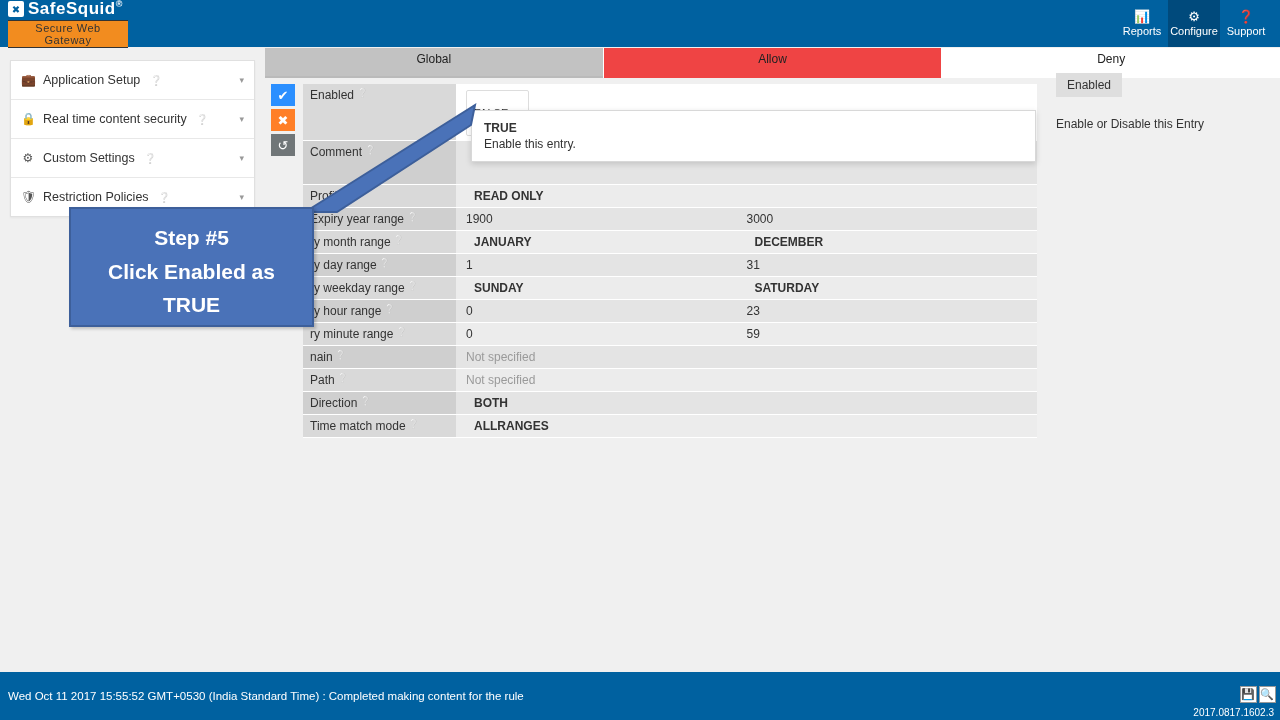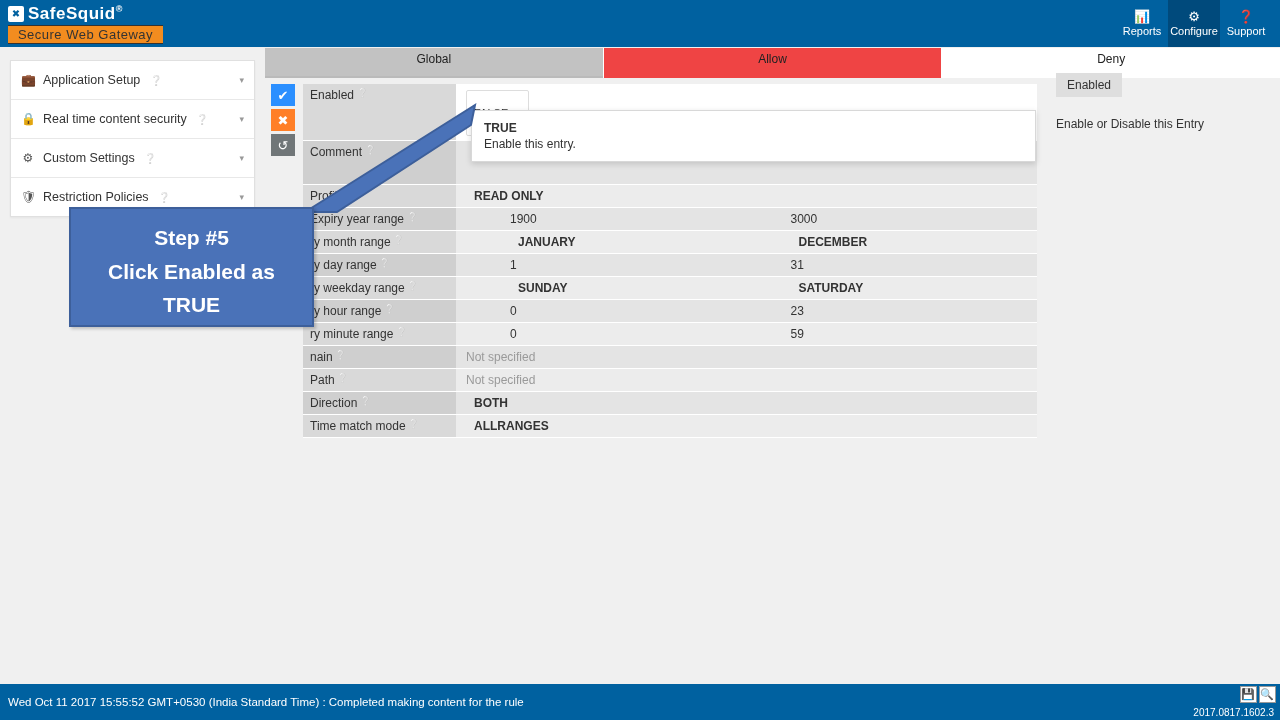--- a/index.html
+++ b/index.html
@@ -5,21 +5,21 @@
     * { margin: 0; padding: 0; box-sizing: border-box; font-family: "Segoe UI", Arial, sans-serif; }
     body { background: #f0f0f0; width: 1280px; height: 720px; overflow: hidden; position: relative; }
 
     
     .header { background: #0061a0; height: 47px; display: flex; align-items: center; justify-content: space-between; padding: 0 8px; }
     .logo-area { display: flex; flex-direction: column; }
     .logo-row { display: flex; align-items: center; gap: 4px; }
     .logo-icon { width: 16px; height: 16px; background: #fff; border-radius: 2px; display:flex; align-items:center; justify-content:center; font-size:10px; color:#0061a0; }
     .logo-text { color: #fff; font-weight: 700; font-size: 17px; letter-spacing: 0.5px; }
     .logo-r { font-size: 9px; vertical-align: super; }
-    .tagline { background: #f28c1f; color: #333; font-size: 13px; padding: 1px 4px; letter-spacing: 0.5px; border:1px solid #333; border-left:0; border-right:0; margin-top:1px; width:155px; text-align:center; }
+    .tagline { background: #f28c1f; color: #333; font-size: 11px; padding: 1px 4px; letter-spacing: 0.5px; border:1px solid #333; border-left:0; border-right:0; margin-top:1px; width:120px; text-align:center; }
 
     .header-nav { display: flex; height: 100%; }
     .header-nav-item { width: 52px; display: flex; flex-direction: column; align-items: center; justify-content: center; color: #fff; font-size: 11px; cursor: pointer; }
     .header-nav-item.active { background: #004a7c; }
     .header-nav-item .hn-icon { font-size: 13px; line-height:1; margin-bottom:2px; }
 
     
     .sidebar { position: absolute; left: 10px; top: 60px; width:245px; background: #fff; border:1px solid #e0e0e0; box-shadow: 0 1px 2px rgba(0,0,0,0.05);}
     .sidebar-item { border-bottom: 1px solid #e8e8e8; padding: 12px 10px; font-size: 12.5px; color: #333; display:flex; align-items:center; gap: 8px; cursor:pointer; position:relative; }
     .sidebar-item:last-child { border-bottom: 0; }
@@ -50,41 +50,41 @@
     .form-lbl { background:#d9d9d9; width:153px; padding:4px 7px; display:flex; align-items:flex-start; gap:3px;}
     .form-lbl .fh { font-size:9px; color:#888; }
     .form-val { flex:1; background:#ececec; padding:4px 10px; display:flex; gap:2px; }
     .form-row.dark .form-lbl { background:#cfcfcf; }
     .form-row.dark .form-val { background:#e4e4e4; }
     .form-row.tall { min-height:44px; }
     .form-row.tall .form-val { align-items:flex-start; }
     .val-bold { font-weight:700; padding-left:8px; }
     .val-grey { color:#9a9a9a; font-style:normal; }
     .split { display:flex; width:100%; }
-    .split > div { flex:1;margin-left:44px; }
+    .split > div { flex:1; }
     .tag-chip { background:#fff; border:1px solid #ddd; border-radius:2px; padding:16px 7px; font-size:11px; display:inline-flex; align-items:center; gap:6px; margin-top:2px;}
     .tag-x { color:#aaa; font-size:11px; cursor:pointer; }
 
     
     .right-panel { position:absolute; left:1056px; right:6px; top:73px; font-size:12px; color:#333; }
     .badge { background:#dedede; padding:5px 11px; display:inline-block; font-size:12px; }
     .right-desc { margin-top:20px; font-size:12px; }
 
     
     .dropdown { position:absolute; left:471px; top:110px; width:565px; background:#fff; border:1px solid #d8d8d8; box-shadow:0 2px 6px rgba(0,0,0,0.15); padding:10px 12px; z-index:5; }
     .dd-title { font-size:12px; font-weight:600; color:#333; }
     .dd-sub { font-size:12px; color:#333; margin-top:2px; }
 
     
     .callout { position:absolute; left:69px; top:207px; width:245px; height:120px; background:#4a72b8; border:2px solid #3d5f9a; color:#fff; text-align:center; font-weight:600; padding:12px 8px; z-index:10; box-shadow:2px 2px 3px rgba(0,0,0,0.2);}
     .callout .ln { font-size:21px; line-height:1.6; }
     svg.arrow { position:absolute; left:265px; top:97px; z-index:9; }
 
     
-    .footer { position:absolute; left:0; right:0; bottom:0; height:36px; background:#0061a0; color:#fff; font-size:11.5px; display:flex; align-items:center; padding:0 8px; }
+    .footer { position:absolute; left:0; right:0; bottom:0; height:48px; background:#0061a0; color:#fff; font-size:11.5px; display:flex; align-items:center; padding:0 8px; }
     .footer-right { position:absolute; right:4px; bottom:2px; display:flex; flex-direction:column; align-items:flex-end; gap:2px;}
     .footer-icons { display:flex; gap:2px; margin-bottom:2px;}
     .fi { width:17px; height:17px; background:#fff; border:1px solid #999; display:flex; align-items:center; justify-content:center; font-size:11px; color:#333; cursor:pointer;}
     .version { background:#0061a0; color:#fff; font-size:10px; padding:0 2px;}
   </style>
 </head>
 <body>
 
 <div class="header">
   <div class="logo-area">

